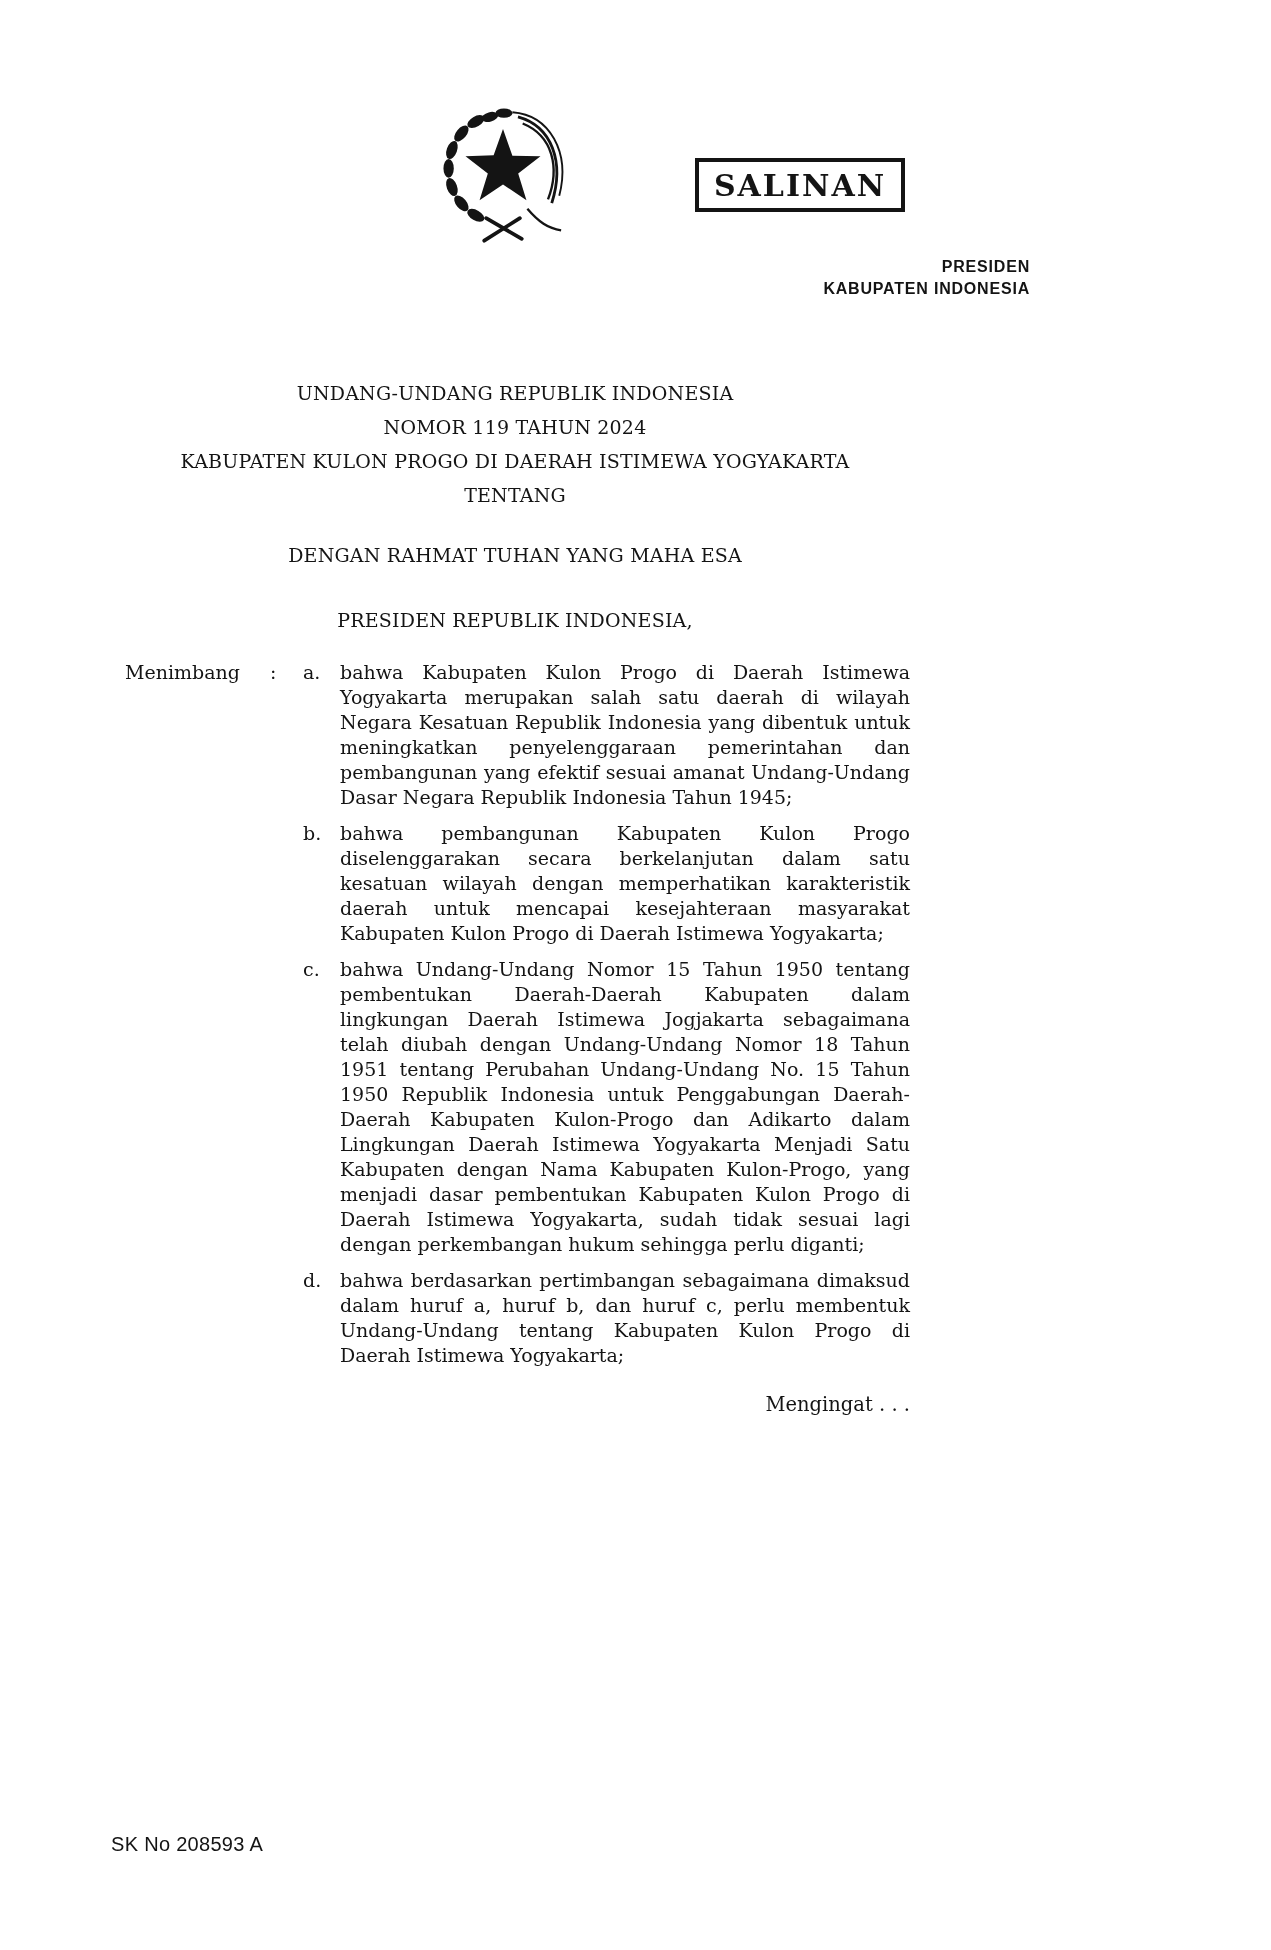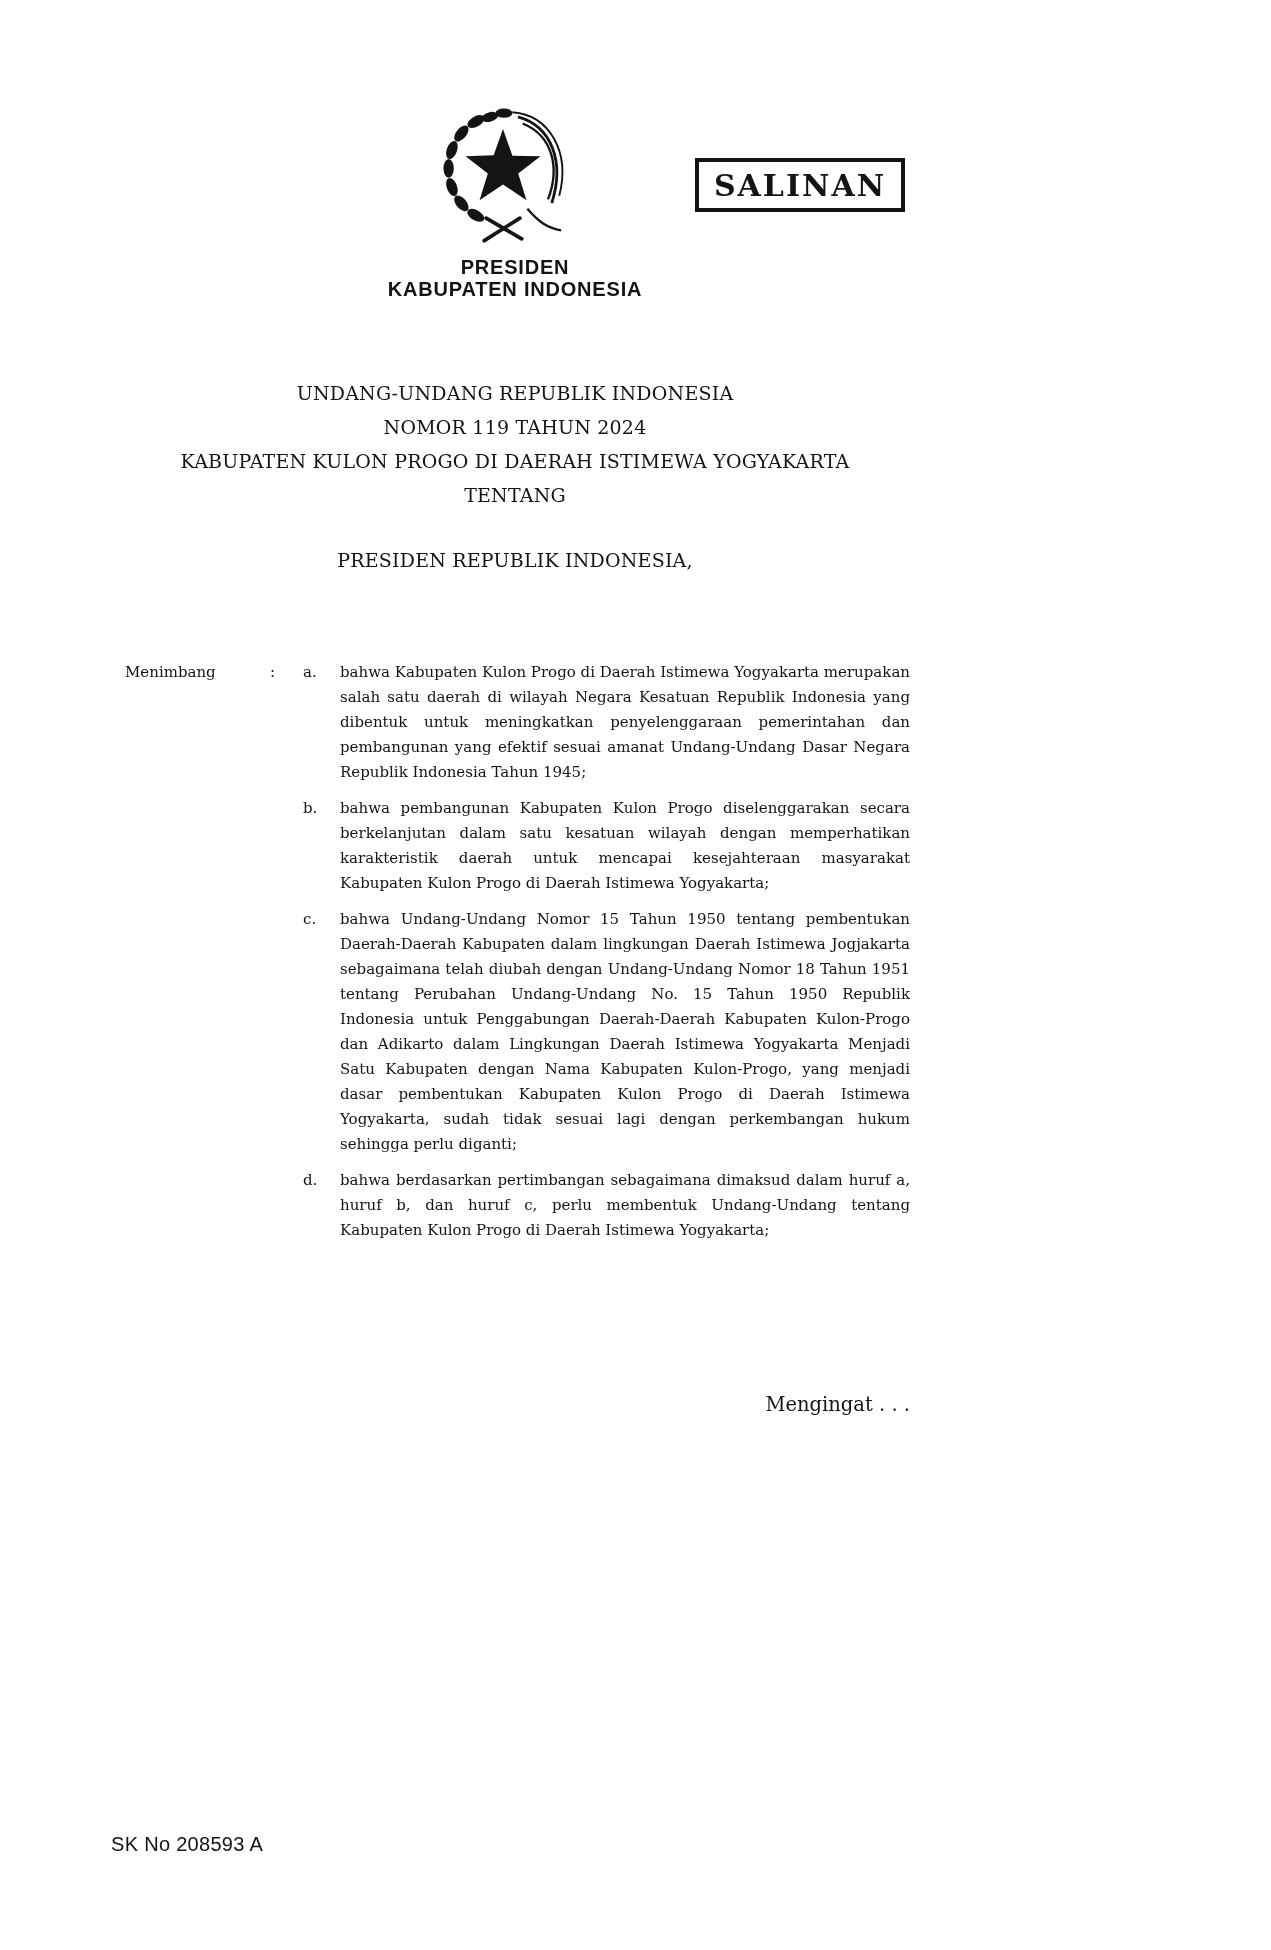--- a/index.html
+++ b/index.html
@@ -42,24 +42,24 @@
     font-family: "DejaVu Serif", "Liberation Serif", serif;
     background: #ffffff;
   }
 
   
   .letterhead {
     position: absolute;
     left: 0;
     top: 256px;
     width: 1030px;
-    text-align: center;
+    text-align: right;
     font-family: "Liberation Sans", "DejaVu Sans", sans-serif;
     font-weight: bold;
-    font-size: 20px;
+    font-size: 16px;
     line-height: 22px;
     letter-spacing: 0.8px;
   }
 
   
   .title-block {
     position: absolute;
     left: 100px;
     top: 376px;
     width: 830px;
@@ -72,21 +72,21 @@
   .title-block .authority  { margin-top: 31px; }
 
   
   .considering {
     position: absolute;
     left: 125px;
     top: 660px;
     width: 785px;
     display: flex;
     align-items: flex-start;
-    font-size: 15px;
+    font-size: 19px;
     line-height: 25px;
   }
   .c-label { width: 145px; flex-shrink: 0; }
   .c-colon { width: 33px;  flex-shrink: 0; }
   .c-items {
     flex: 1;
     display: flex;
     flex-direction: column;
     gap: 11px;
   }
@@ -158,20 +158,21 @@
   <div class="letterhead">
     <div>PRESIDEN</div>
     <div>KABUPATEN INDONESIA</div>
   </div>
 
   <div class="title-block">
     <div>UNDANG-UNDANG REPUBLIK INDONESIA</div>
     <div>NOMOR 119 TAHUN 2024</div>
     <div>KABUPATEN KULON PROGO DI DAERAH ISTIMEWA YOGYAKARTA</div>
     <div>TENTANG</div>
+    <div class="invocation">DENGAN RAHMAT TUHAN YANG MAHA ESA</div>
     <div class="authority">PRESIDEN REPUBLIK INDONESIA,</div>
   </div>
 
   <div class="considering">
     <div class="c-label">Menimbang</div>
     <div class="c-colon">:</div>
     <div class="c-items">
 
       <div class="c-item">
         <div class="c-letter">a.</div>

